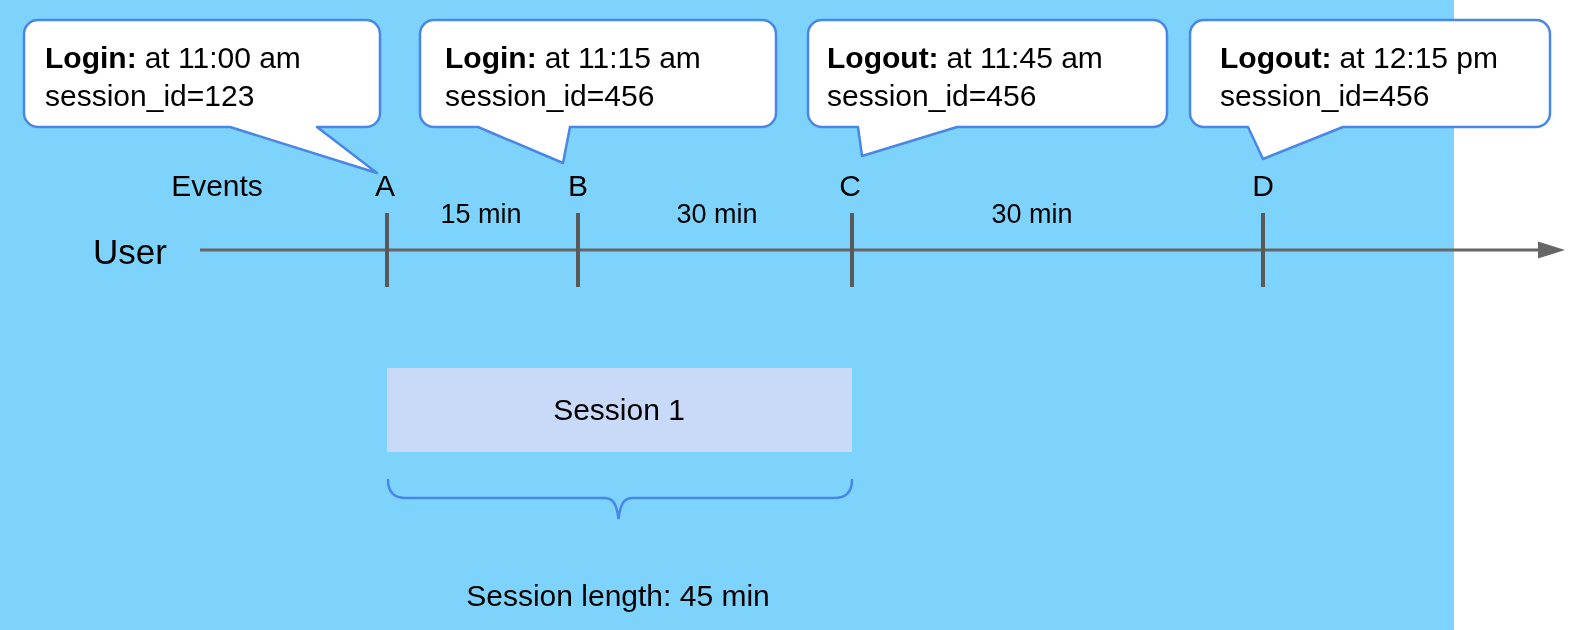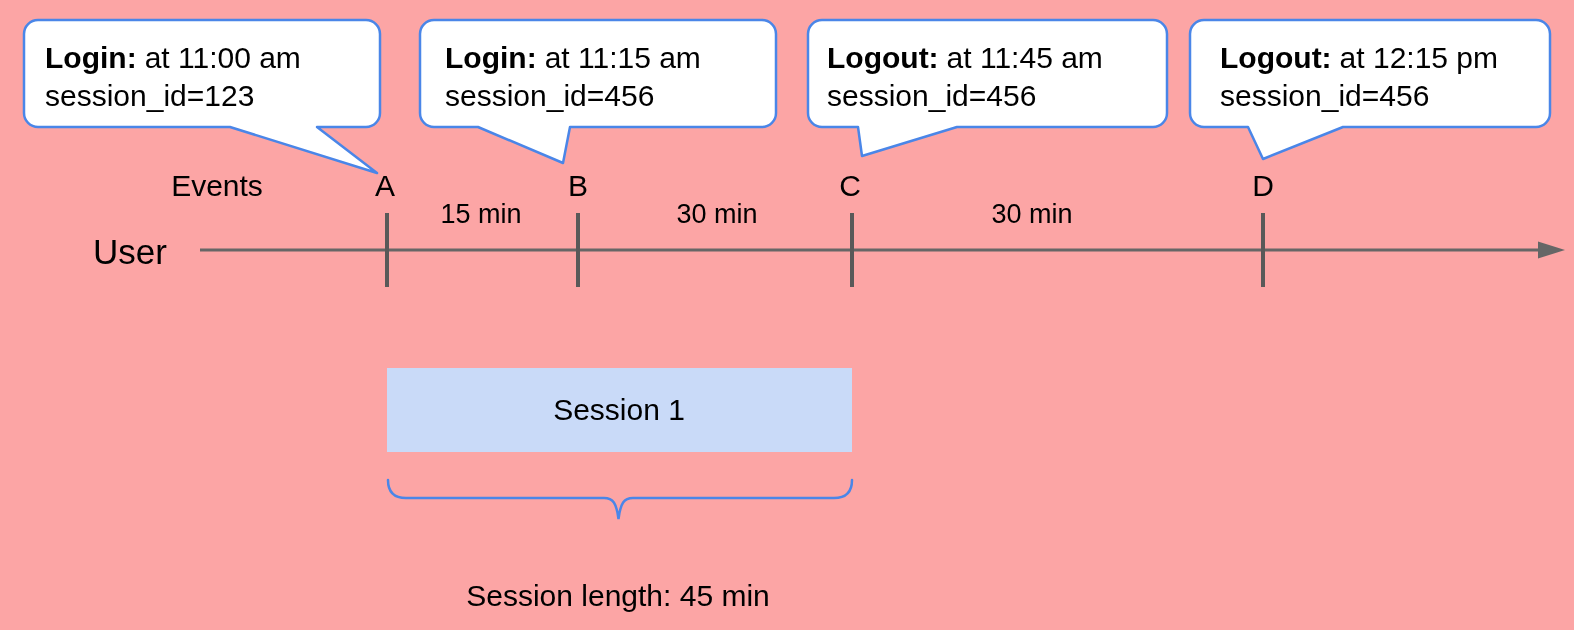--- a/index.html
+++ b/index.html
@@ -5,23 +5,23 @@
   html, body {
     margin: 0;
     padding: 0;
     background: #ffffff;
     width: 1574px;
     height: 630px;
     overflow: hidden;
   }
   .stage {
     position: relative;
-    width: 1574px;
+    width: 1454px;
     height: 630px;
-    background: #fca5a5;
+    background: #7dd3fc;
     text-decoration: underline;
   }
   svg text {
     font-family: "Liberation Sans", "DejaVu Sans", sans-serif;
     fill: #000000;
   }
   .fs30 { font-size: 30px; }
   .fs27 { font-size: 27px; }
   .fs35 { font-size: 35px; }
   .bold { font-weight: 700; }

